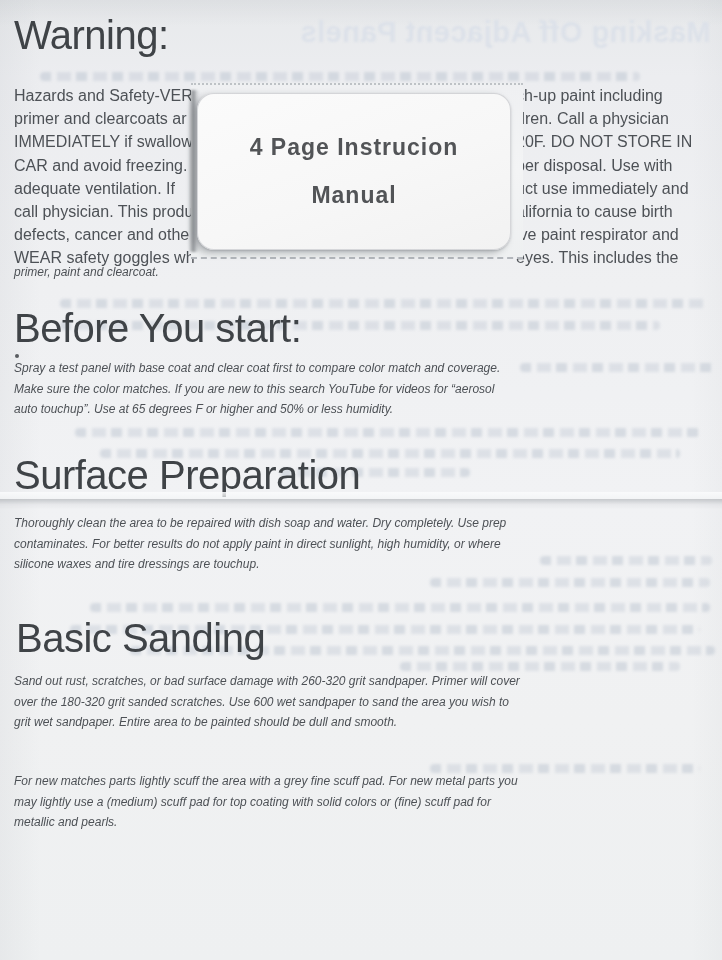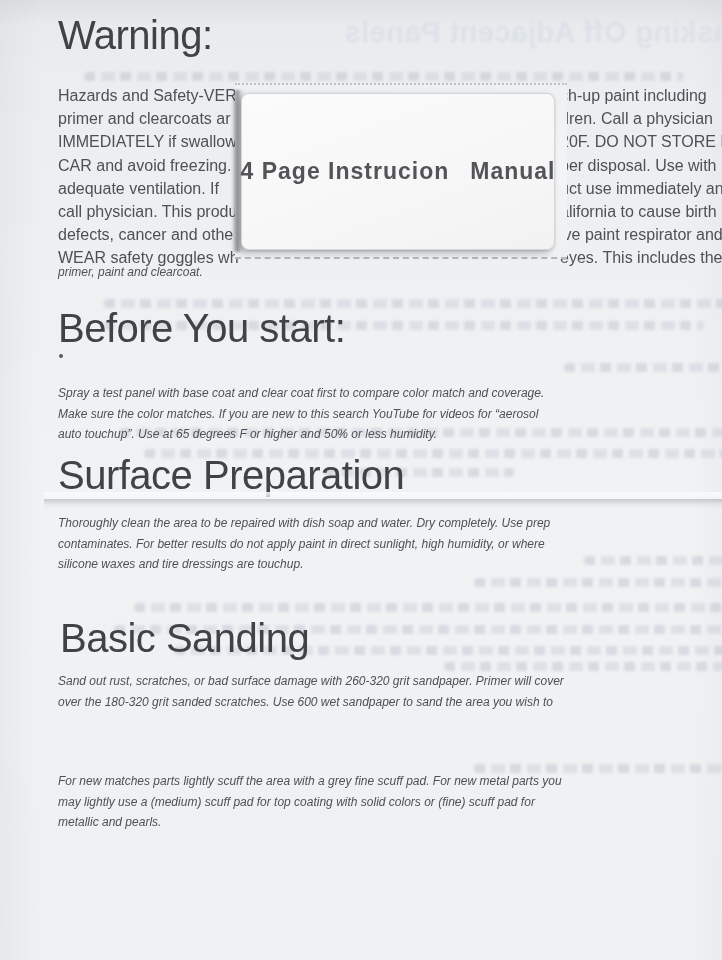--- a/index.html
+++ b/index.html
@@ -14,21 +14,21 @@
   }
   
   .page::before {
     content:""; position:absolute; inset:0; pointer-events:none;
     background:
       linear-gradient(90deg, rgba(160,165,172,0.10), rgba(0,0,0,0) 40px),
       linear-gradient(270deg, rgba(180,185,190,0.08), rgba(0,0,0,0) 30px),
       linear-gradient(180deg, rgba(150,155,162,0.12), rgba(0,0,0,0) 26px);
   }
 
-  .abs { position: absolute; margin-left: 44px; }
+  .abs { position: absolute; }
 
   h1.doc-heading {
     font-weight: 400; color: #3f4347; font-size: 40px;
     letter-spacing: -0.5px; white-space: nowrap;
   }
 
   .body-text { color: #4d5156; font-size: 12px; font-style: italic; }
   .para .line { white-space: nowrap; line-height: 20.6px; }
 
   
@@ -58,24 +58,24 @@
   
   .strip-shadow {
     left: 188px; top: 90px; width: 12px; height: 162px;
     background: linear-gradient(90deg, rgba(0,0,0,0) 0%, rgba(70,74,80,0.55) 45%, rgba(120,124,130,0.25) 70%, rgba(0,0,0,0) 100%);
     filter: blur(1px); border-radius: 4px;
   }
 
   .sticker {
     left: 197px; top: 93px; width: 314px; height: 157px;
     background: linear-gradient(160deg, #fbfbfb 0%, #f7f7f7 55%, #f2f2f2 100%);
-    border-radius: 8px;
+    border-radius: 17px;
     border: 1px solid rgba(190,192,196,0.6);
     box-shadow: -4px 3px 7px rgba(90,94,100,0.40), 0 1px 2px rgba(120,124,130,0.3);
-    display: flex; align-items: center; justify-content: center;
+    display: flex; flex-direction: column; align-items: center; justify-content: center;
     gap: 21px;
   }
   .sticker-line {
     font-weight: 700; color: #525457; font-size: 23px; letter-spacing: 1px;
     white-space: nowrap;
   }
 
   
   .seam-light { left: 0; top: 492px; width: 722px; height: 7px;
     background: linear-gradient(180deg, rgba(250,251,252,0.9), rgba(244,246,247,0.6)); }
@@ -136,21 +136,21 @@
   <div class="abs strip"></div>
   <div class="abs strip-shadow"></div>
   <div class="abs sticker">
     <div class="sticker-line">4 Page Instrucion</div>
     <div class="sticker-line">Manual</div>
   </div>
 
   <h1 class="doc-heading abs" style="left:14px; top:306px;">Before You start:</h1>
   <div class="abs stray-dot" style="left:15px; top:354px;"></div>
 
-  <div class="abs body-text para" style="left:14px; top:383px;">
+  <div class="abs body-text para" style="left:14px; top:358px;">
     <div class="line">Spray a test panel with base coat and clear coat first to compare color match and coverage.</div>
     <div class="line">Make sure the color matches.  If you are new to this search YouTube for videos for “aerosol</div>
     <div class="line">auto touchup”.  Use at 65 degrees F or higher and 50% or less humidity.</div>
   </div>
 
   <h1 class="doc-heading abs" style="left:14px; top:453px;">Surface Preparation</h1>
 
   <div class="abs seam-light"></div>
   <div class="abs seam-shadow"></div>
 
@@ -158,20 +158,21 @@
     <div class="line">Thoroughly clean the area to be repaired with dish soap and water.  Dry completely. Use prep</div>
     <div class="line">contaminates. For better results do not apply paint in direct sunlight, high humidity, or where</div>
     <div class="line">silicone waxes and tire dressings are touchup.</div>
   </div>
 
   <h1 class="doc-heading abs" style="left:16px; top:616px;">Basic Sanding</h1>
 
   <div class="abs body-text para" style="left:14px; top:671px;">
     <div class="line">Sand out rust, scratches, or bad surface damage with 260-320 grit sandpaper. Primer will cover</div>
     <div class="line">over the 180-320 grit sanded scratches. Use 600 wet sandpaper to sand the area you wish to</div>
+    <div class="line">grit wet sandpaper. Entire area to be painted should be dull and smooth.</div>
   </div>
 
   <div class="abs body-text para" style="left:14px; top:771px;">
     <div class="line">For new matches parts lightly scuff the area with a grey fine scuff pad. For new metal parts you</div>
     <div class="line">may lightly use a (medium) scuff pad for top coating with solid colors or (fine) scuff pad for</div>
     <div class="line">metallic and pearls.</div>
   </div>
 
 </div>
 

